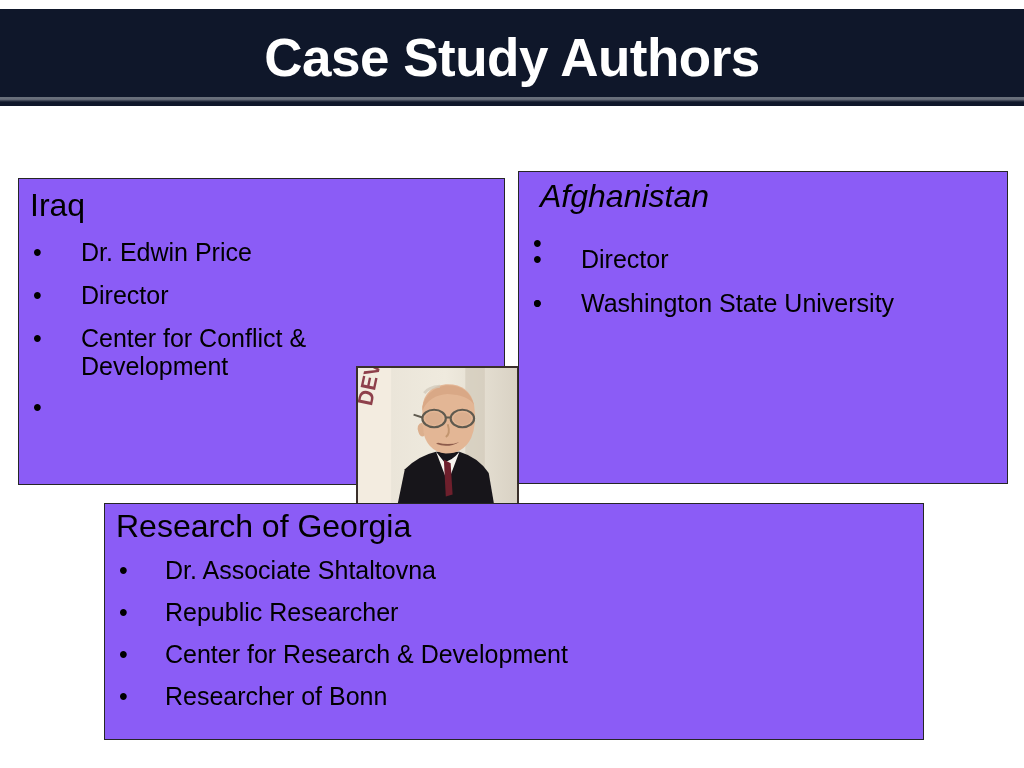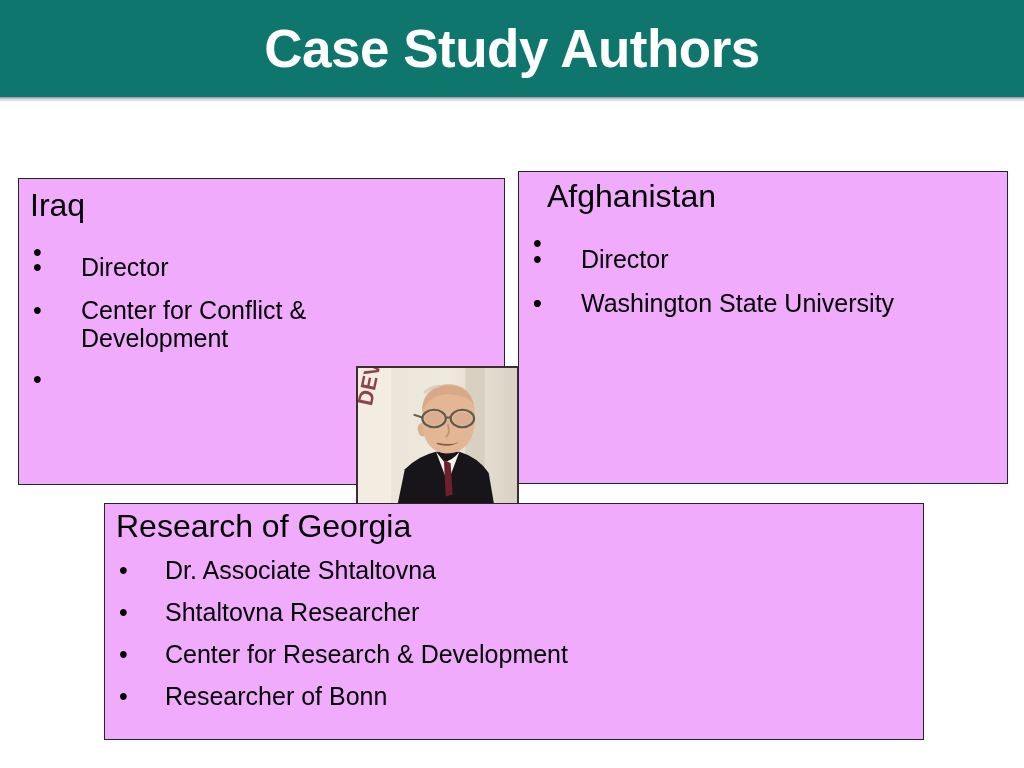--- a/index.html
+++ b/index.html
@@ -14,24 +14,24 @@
     position: relative;
     overflow: hidden;
     font-family: "Liberation Sans", "DejaVu Sans", sans-serif;
     color: #000000;
   }
 
   
   #title-banner {
     position: absolute;
     left: 0;
-    top: 0;
+    top: 9px;
     width: 1024px;
     height: 97px;
-    background: #0f766e;
+    background: #0f172a;
     display: flex;
     align-items: center;
     justify-content: center;
   }
   #title-text {
     font-size: 53px;
     font-weight: bold;
     color: #ffffff;
     letter-spacing: -0.5px;
     line-height: 1;
@@ -48,21 +48,21 @@
                 rgba(120,126,136,0.85) 0%,
                 rgba(178,182,189,0.55) 45%,
                 rgba(255,255,255,0) 100%);
   }
 
   
   .card {
     position: absolute;
     box-sizing: border-box;
     border: 1.6px solid #262626;
-    background: #f0abfc;
+    background: #8b5cf6;
   }
   .card-title {
     font-size: 32px;
     line-height: 1.05;
     color: #000000;
     white-space: nowrap;
   }
   .bullets {
     list-style: none;
     margin: 0;
@@ -106,22 +106,23 @@
 
   
   #card-afghanistan {
     left: 518px;
     top: 171px;
     width: 490px;
     height: 313px;
   }
   #card-afghanistan .card-title {
     position: absolute;
-    left: 28px;
+    left: 21px;
     top: 8px;
+    font-style: italic;
   }
   #card-afghanistan .bullets {
     position: absolute;
     left: 14px;
     top: 57px;
     width: 470px;
   }
   #card-afghanistan .bullets li { padding-left: 48px; margin-bottom: 16px; }
   #card-afghanistan .bullets li.two-line { margin-bottom: 14px; }
 
@@ -165,20 +166,21 @@
 </div>
 <div id="banner-shadow"></div>
 
 <div class="card" id="card-iraq">
 
   <div class="card-title">Iraq</div>
 
   <ul class="bullets">
     <li>
       <span class="bullet-dot">•</span>
+      <span class="bullet-label">Dr. Edwin Price</span>
     </li>
     <li>
       <span class="bullet-dot">•</span>
       <span class="bullet-label">Director</span>
     </li>
     <li class="two-line">
       <span class="bullet-dot">•</span>
       <span class="bullet-label">Center for Conflict &amp; Development</span>
     </li>
     <li>
@@ -250,21 +252,21 @@
 
   <div class="card-title">Research of Georgia</div>
 
   <ul class="bullets">
     <li>
       <span class="bullet-dot">•</span>
       <span class="bullet-label">Dr. Associate Shtaltovna</span>
     </li>
     <li>
       <span class="bullet-dot">•</span>
-      <span class="bullet-label">Shtaltovna Researcher</span>
+      <span class="bullet-label">Republic Researcher</span>
     </li>
     <li>
       <span class="bullet-dot">•</span>
       <span class="bullet-label">Center for Research &amp; Development</span>
     </li>
     <li>
       <span class="bullet-dot">•</span>
       <span class="bullet-label">Researcher of Bonn</span>
     </li>
   </ul>

